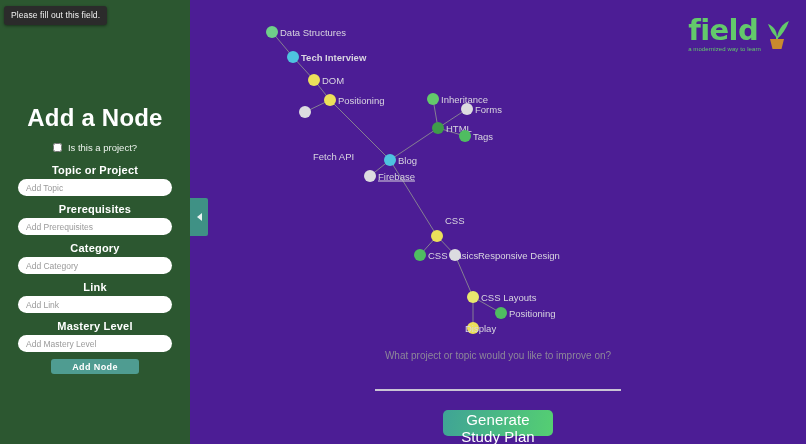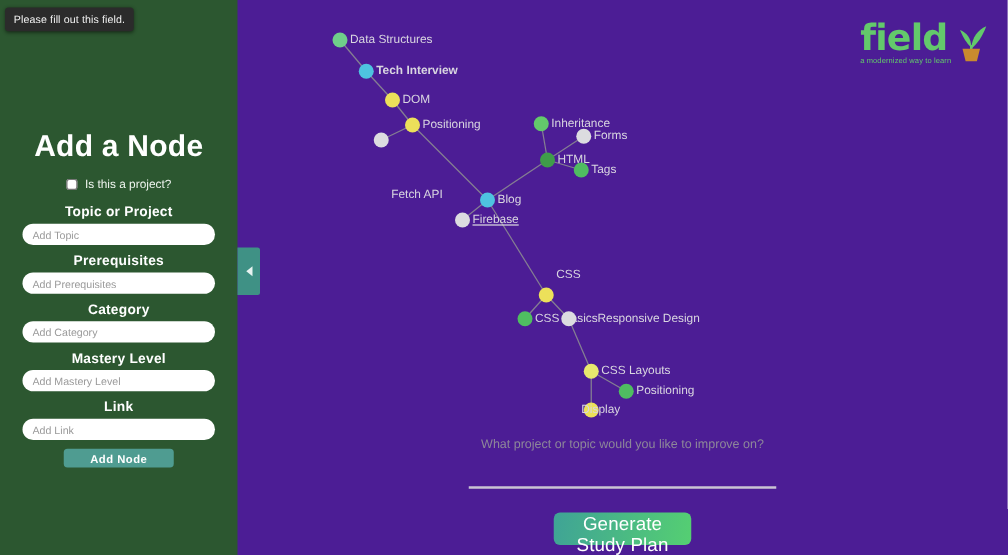--- a/index.html
+++ b/index.html
@@ -246,27 +246,27 @@
         <div class="field-label">Prerequisites</div>
         <input class="field-input" type="text" placeholder="Add Prerequisites" style="">
       </div>
 
       <div>
         <div class="field-label">Category</div>
         <input class="field-input" type="text" placeholder="Add Category" style="">
       </div>
 
       <div>
+        <div class="field-label">Link</div>
+        <input class="field-input" type="text" placeholder="Add Link" style="">
+      </div>
+
+      <div>
         <div class="field-label">Mastery Level</div>
         <input class="field-input" type="text" placeholder="Add Mastery Level" style="">
-      </div>
-
-      <div>
-        <div class="field-label">Link</div>
-        <input class="field-input" type="text" placeholder="Add Link" style="">
       </div>
 
       <button id="add-node-btn">Add Node</button>
     </div>
   </aside>
 
   <button id="collapse-tab">
     <span class="tri"></span>
   </button>
 

